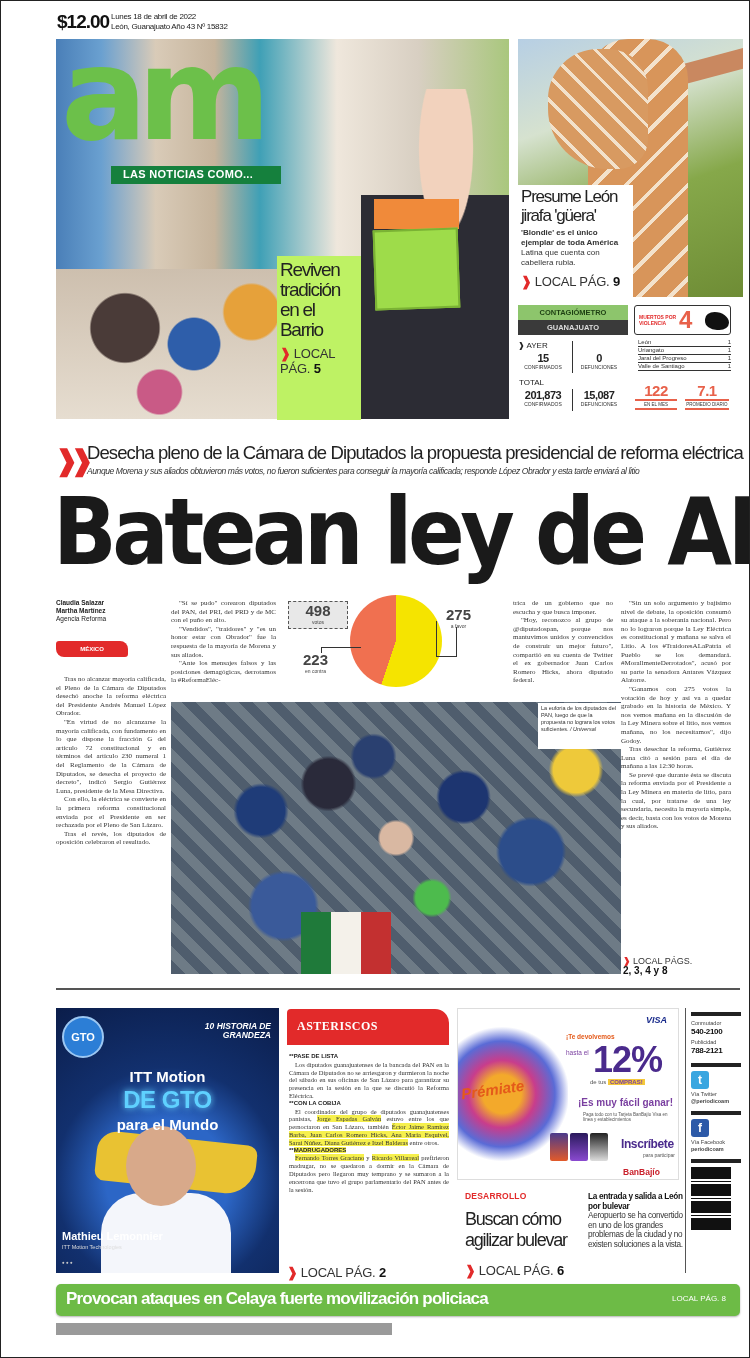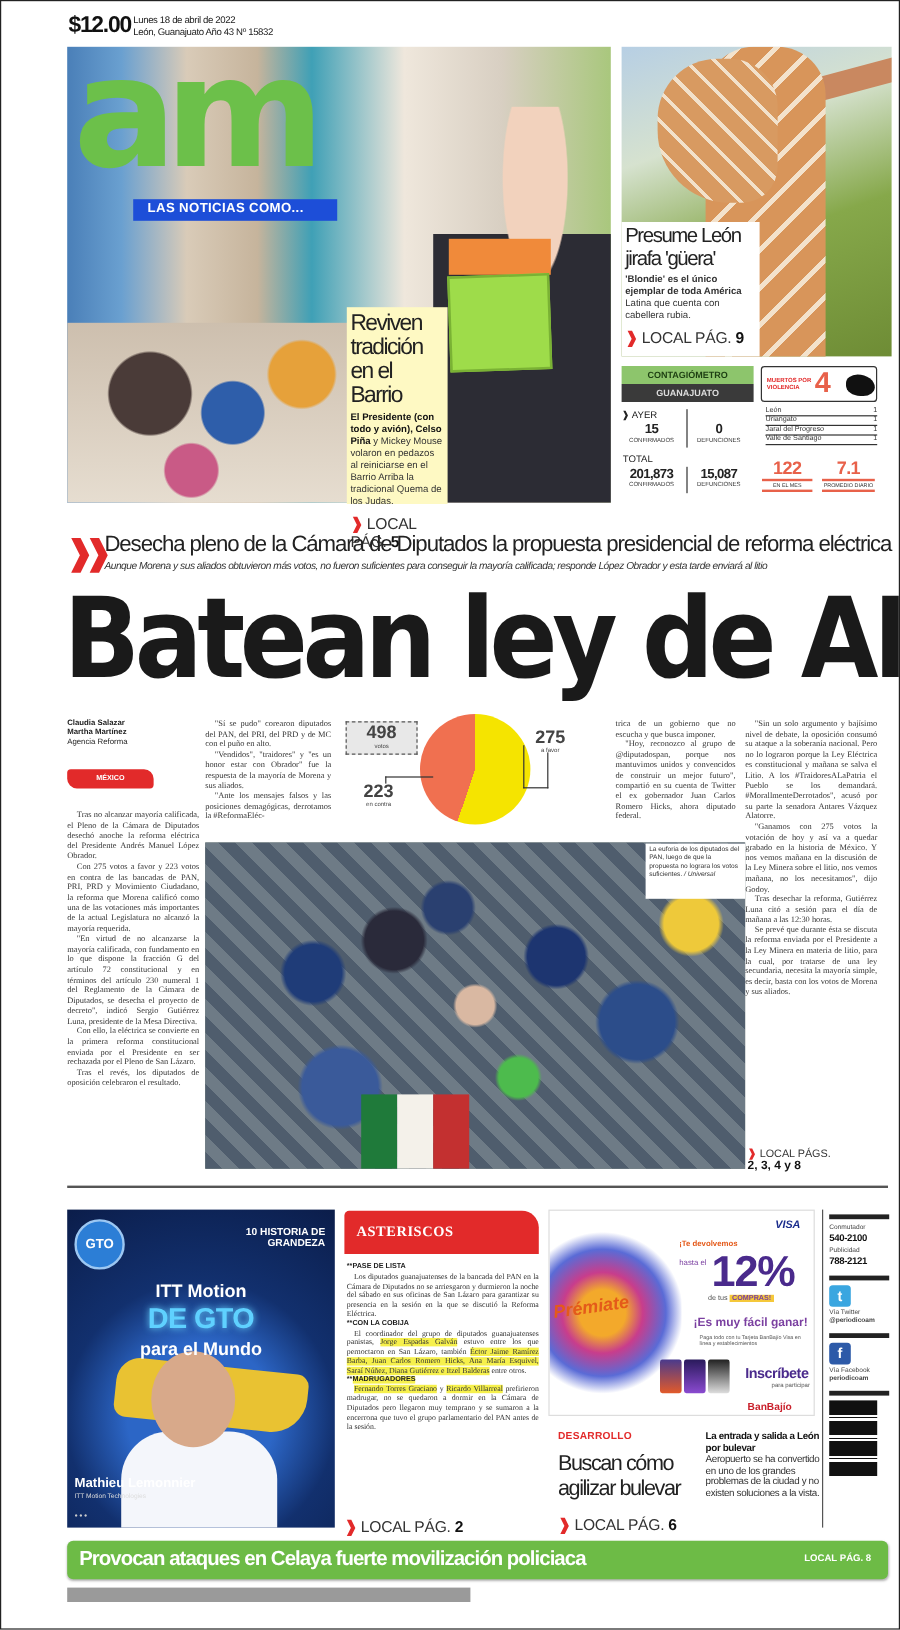--- a/index.html
+++ b/index.html
@@ -10,22 +10,22 @@
 #price{left:56px;top:10px;font-size:19px;font-weight:700;letter-spacing:-1px;color:#111}
 #dateline{left:110px;top:11px;font-size:8px;line-height:10px;color:#222;letter-spacing:-0.3px}
 #hero{left:55px;top:38px;width:453px;height:380px;overflow:hidden;
  background:linear-gradient(90deg,#4a7fb8 0%,#6aa0d0 10%,#d9cbb8 22%,#c6b49c 35%,#3fa0b6 45%,#efe7dc 62%,#d8cfc2 80%,#a9c77d 100%)}
 #hero .street{left:0;top:230px;width:453px;height:150px;background:linear-gradient(180deg,#cdbfae,#e6ddd0)}
 #hero .crowd{left:0;top:225px;width:230px;height:160px;background:radial-gradient(circle at 30% 40%,#4a3b38 0 18%,transparent 19%),radial-gradient(circle at 60% 50%,#2e5eaa 0 16%,transparent 17%),radial-gradient(circle at 85% 30%,#e6a13a 0 12%,transparent 13%),radial-gradient(circle at 45% 80%,#c95a86 0 12%,transparent 13%)}
 #hero .pinata{left:305px;top:50px;width:170px;height:330px;background:radial-gradient(ellipse at 50% 18%,#f2d2bd 0 22%,transparent 23%),linear-gradient(180deg,transparent 0 32%,#2c2c34 32% 100%)}
 #hero .sign{left:318px;top:158px;width:85px;height:110px;background:#9edc4a;border:2px solid #7ab234;transform:rotate(-2deg)}
 #hero .sign-top{left:318px;top:160px;width:85px;height:30px;background:#f08a3a}
 #logo{left:60px;top:30px;font-size:128px;font-weight:700;color:#6cc04a;letter-spacing:-10px;line-height:1;font-family:"DejaVu Sans",sans-serif}
-#tagline{left:110px;top:165px;background:#1d4ed8;color:#fff;font-size:11px;font-weight:700;padding:2px 12px;letter-spacing:0.3px;width:170px;height:18px}
-#story1-box{left:288px;top:255px;width:84px;height:164px;background:#fef9c3;padding:4px 3px}
+#tagline{left:110px;top:165px;background:#15803d;color:#fff;font-size:11px;font-weight:700;padding:2px 12px;letter-spacing:0.3px;width:170px;height:18px}
+#story1-box{left:276px;top:255px;width:84px;height:164px;background:#bef264;padding:4px 3px}
 #story1-title{font-size:19px;line-height:20px;color:#222;letter-spacing:-1.3px}
 #story1-body{font-size:8px;line-height:10px;margin-top:3px;color:#333}
 #story1-body b{color:#111}
 .pageref{font-size:13px;color:#333;margin-top:6px;letter-spacing:-0.2px}
 .pageref .arr{color:#e22a2a;font-weight:700;margin-right:3px}
 .pageref b{color:#111}
 
 #giraffe{left:517px;top:38px;width:225px;height:258px;overflow:hidden;background:linear-gradient(160deg,#b7cfe4 0%,#d6e2cf 30%,#86a84a 60%,#6e8c35 100%)}
 #giraffe .neck{left:70px;top:0;width:100px;height:260px;background:repeating-linear-gradient(135deg,#d8955a 0 18px,#f3e2cc 18px 22px);border-radius:40px 40px 0 0}
 #giraffe .head{left:30px;top:10px;width:100px;height:120px;background:repeating-linear-gradient(45deg,#d89a61 0 14px,#f2e1cb 14px 17px);border-radius:50px 40px 30px 60px}
@@ -92,21 +92,21 @@
 #flag{left:130px;top:210px;width:90px;height:62px;display:flex}
 #flag div{flex:1}
 #photo-cap{left:537px;top:702px;width:83px;height:46px;background:#fff;font-size:5.5px;line-height:7px;color:#333;padding:2px 3px}
 #local-main{left:622px;top:955px;font-size:9px;color:#333;line-height:10px}
 #local-main b{font-size:10px;color:#111}
 
 .rule{background:#555;height:2px}
 #ad-gto{left:55px;top:1007px;width:223px;height:265px;overflow:hidden;
  background:radial-gradient(circle at 50% 65%,#2c66c6 0 30%,#12306e 55%,#0b1d4a 100%)}
 #ad-gto .badge{left:6px;top:8px;width:42px;height:42px;border-radius:50%;background:#2c7ed6;border:2px solid #9cc7f2;color:#fff;font-size:11px;font-weight:700;text-align:center;line-height:38px}
-#ad-gto .hist{left:140px;top:14px;font-size:8.5px;font-weight:700;color:#fff;line-height:9px;text-align:right;}
+#ad-gto .hist{left:140px;top:14px;font-size:8.5px;font-weight:700;color:#fff;line-height:9px;text-align:right;font-style:italic}
 #ad-gto .t1{left:0;width:223px;top:60px;font-size:15px;font-weight:700;color:#fff;text-align:center}
 #ad-gto .t2{left:0;width:223px;top:78px;font-size:24px;font-weight:700;color:#5fd1ff;text-align:center;letter-spacing:-0.5px;text-shadow:0 0 6px #6ad8ff}
 #ad-gto .t3{left:0;width:223px;top:108px;font-size:15px;font-weight:700;color:#fff;text-align:center}
 #ad-gto .robot{left:40px;top:130px;width:160px;height:50px;background:#e9c232;border-radius:20px 10px 30px 10px;transform:rotate(6deg)}
 #ad-gto .man{left:70px;top:118px;width:70px;height:80px;border-radius:50%;background:#d8a98a}
 #ad-gto .shirt{left:45px;top:185px;width:130px;height:90px;border-radius:40px 40px 0 0;background:#f4f6fb}
 #ad-gto .name{left:6px;top:222px;font-size:11px;font-weight:700;color:#fff}
 #ad-gto .role{left:6px;top:236px;font-size:5.5px;color:#ddd}
 #ad-gto .foot{left:6px;top:252px;font-size:4.5px;color:#ccc}
 #ast-head{left:286px;top:1008px;width:162px;height:36px;background:#e22a2a;border-radius:4px 14px 0 0}
@@ -140,21 +140,21 @@
 
 #rail{left:684px;top:1007px;width:56px;height:265px;border-left:1px solid #555;padding-left:5px}
 #rail .bar{height:4px;background:#222;margin:4px 0}
 #rail .l{font-size:5.5px;color:#444;line-height:7px}
 #rail .ph{font-size:8px;font-weight:700;color:#111;line-height:9px;letter-spacing:-0.3px}
 #rail .ico{width:18px;height:18px;border-radius:3px;margin:3px 0 2px;color:#fff;font-weight:700;text-align:center;line-height:18px;font-size:12px}
 #rail .barcode{width:40px;height:64px;margin-top:4px;background:repeating-linear-gradient(180deg,#111 0 12px,#fff 12px 14px,#111 14px 15px,#fff 15px 17px)}
 
 #banner{left:55px;top:1283px;width:684px;height:32px;background:#6dbb46;border-radius:5px;box-shadow:0 1px 2px rgba(0,0,0,.3)}
 #banner .t{position:absolute;left:10px;top:5px;font-size:17px;font-weight:700;color:#fff;letter-spacing:-0.8px}
-#banner .r{position:absolute;right:14px;top:10px;font-size:8px;font-weight:700;color:#fff}
+#banner .r{position:absolute;right:14px;top:10px;font-size:8px;font-weight:400;color:#fff}
 #greybar{left:55px;top:1322px;width:336px;height:12px;background:#9a9a9a}
 </style>
 </head>
 <body>
 
 <div class="abs" id="price">$12.00</div>
 <div class="abs" id="dateline">
   <div>Lunes 18 de abril de 2022</div>
   <div>León, Guanajuato  Año 43 Nº 15832</div>
 </div>
@@ -164,21 +164,20 @@
   <div class="abs crowd"></div>
   <div class="abs pinata"></div>
   <div class="abs sign-top"></div>
   <div class="abs sign" style="top:190px;height:80px"></div>
 </div>
 <div class="abs" id="logo">am</div>
 <div class="abs" id="tagline">LAS NOTICIAS COMO...</div>
 
 <div class="abs" id="story1-box">
   <div id="story1-title">Reviven tradición en el Barrio</div>
-  <div id="story1-body"><b>El Presidente (con todo y avión), Celso Piña</b><span> y Mickey Mouse volaron en pedazos al reiniciarse en el Barrio Arriba la tradicional Quema de los Judas.</span></div>
   <div class="pageref"><span class="arr">❱</span><span>LOCAL PÁG.</span> <b>5</b></div>
 </div>
 
 <div class="abs" id="giraffe">
   <div class="abs roof"></div>
   <div class="abs neck"></div>
   <div class="abs head"></div>
 </div>
 <div class="abs" id="story2-box">
   <div id="story2-title">Presume León jirafa 'güera'</div>
@@ -250,21 +249,20 @@
 
 <div class="abs" id="byline">
   <div>Claudia Salazar</div>
   <div>Martha Martínez</div>
   <span>Agencia Reforma</span>
 </div>
 <div class="abs" id="mexico-tag">MÉXICO</div>
 
 <div class="abs col" id="col1">
   <p>Tras no alcanzar mayoría calificada, el Pleno de la Cámara de Diputados desechó anoche la reforma eléctrica del Presidente Andrés Manuel López Obrador.</p>
-  <p>Con 275 votos a favor y 223 votos en contra de las bancadas de PAN, PRI, PRD y Movimiento Ciudadano, la reforma que Morena calificó como una de las votaciones más importantes de la actual Legislatura no alcanzó la mayoría requerida.</p>
   <p>"En virtud de no alcanzarse la mayoría calificada, con fundamento en lo que dispone la fracción G del artículo 72 constitucional y en términos del artículo 230 numeral 1 del Reglamento de la Cámara de Diputados, se desecha el proyecto de decreto", indicó Sergio Gutiérrez Luna, presidente de la Mesa Directiva.</p>
   <p>Con ello, la eléctrica se convierte en la primera reforma constitucional enviada por el Presidente en ser rechazada por el Pleno de San Lázaro.</p>
   <p>Tras el revés, los diputados de oposición celebraron el resultado.</p>
 </div>
 <div class="abs col" id="col2">
   <p>"Sí se pudo" corearon diputados del PAN, del PRI, del PRD y de MC con el puño en alto.</p>
   <p>"Vendidos", "traidores" y "es un honor estar con Obrador" fue la respuesta de la mayoría de Morena y sus aliados.</p>
   <p>"Ante los mensajes falsos y las posiciones demagógicas, derrotamos la #ReformaEléc-</p>
 </div>
 <div class="abs col" id="col3">

